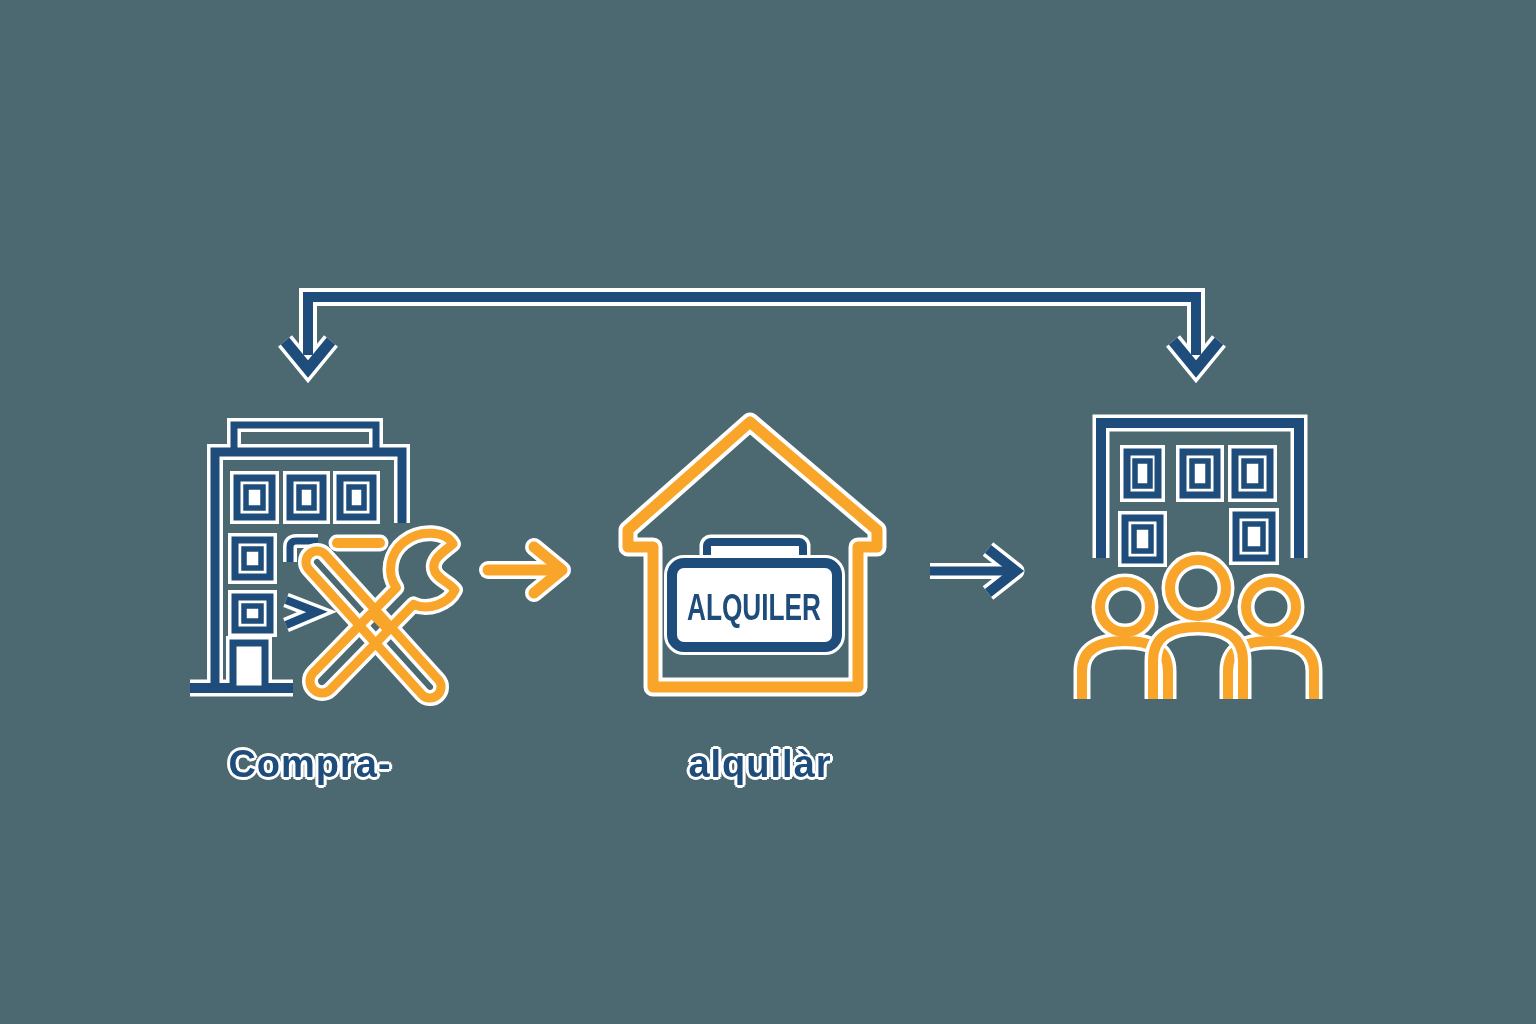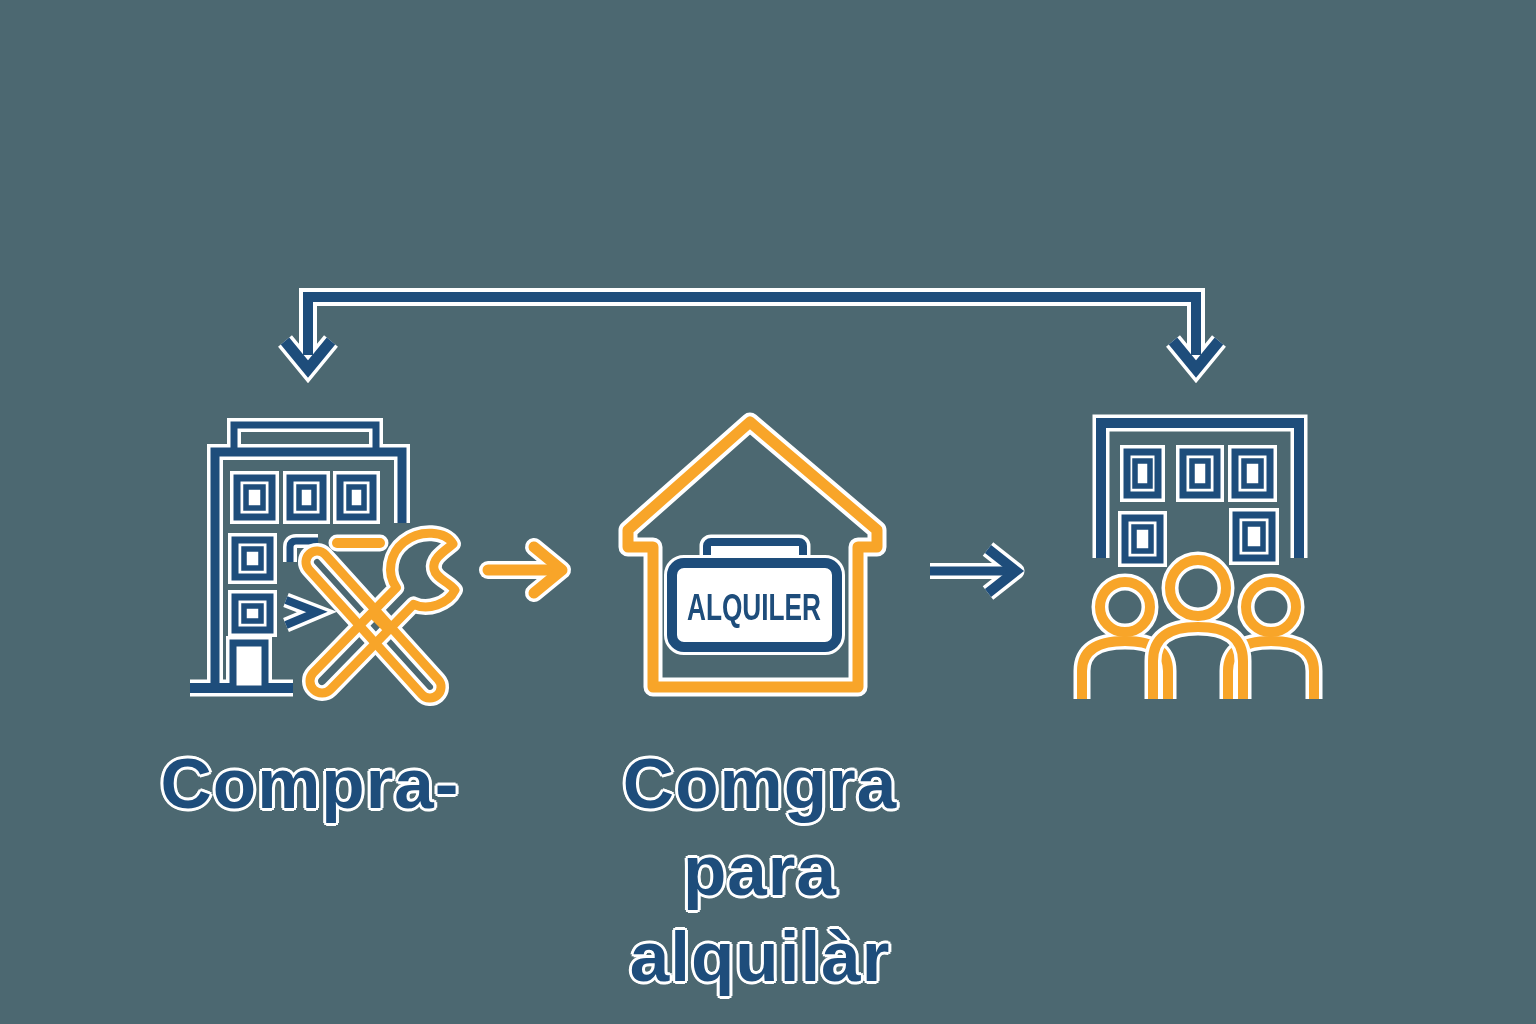--- a/index.html
+++ b/index.html
@@ -17,21 +17,21 @@
       3px 0 0 #fff,-3px 0 0 #fff,0 3px 0 #fff,0 -3px 0 #fff,
       2px 2px 0 #fff,-2px 2px 0 #fff,2px -2px 0 #fff,-2px -2px 0 #fff;
   }
   .title{
     position:absolute;left:0;top:104px;width:1536px;
     font-size:72px;text-align:center;letter-spacing:1px;margin:0;
   }
   .abs{position:absolute;}
   .step-label{
     position:absolute;top:741px;
-    font-size:71px;line-height:1.22;letter-spacing:1px;
+    font-size:38px;line-height:1.22;letter-spacing:1px;
     text-align:center;
   }
   .step-label span{display:block;}
   .lbl1{left:25px;width:570px;}
   .lbl2{left:560px;width:400px;}
   .lbl3{left:1000px;width:400px;}
   svg{display:block;overflow:visible;}
   .halo{stroke:#FFFFFF;fill:none;}
   .halo-f{stroke:#FFFFFF;fill:#FFFFFF;}
   .navy{stroke:#1E4D7B;fill:none;}
@@ -208,18 +208,17 @@
       <use href="#p-ch" class="orange" stroke-width="10"></use>
       <use href="#p-cb" class="orange" stroke-width="10"></use>
     </g>
   </svg>
 
   <div class="step-label outlined lbl1">
     <span>Compra-</span>
   </div>
 
   <div class="step-label outlined lbl2">
-    <span>Comgra para</span>
     <span>alquilàr</span>
   </div>
 
 
 </div>
 
 </body></html>

